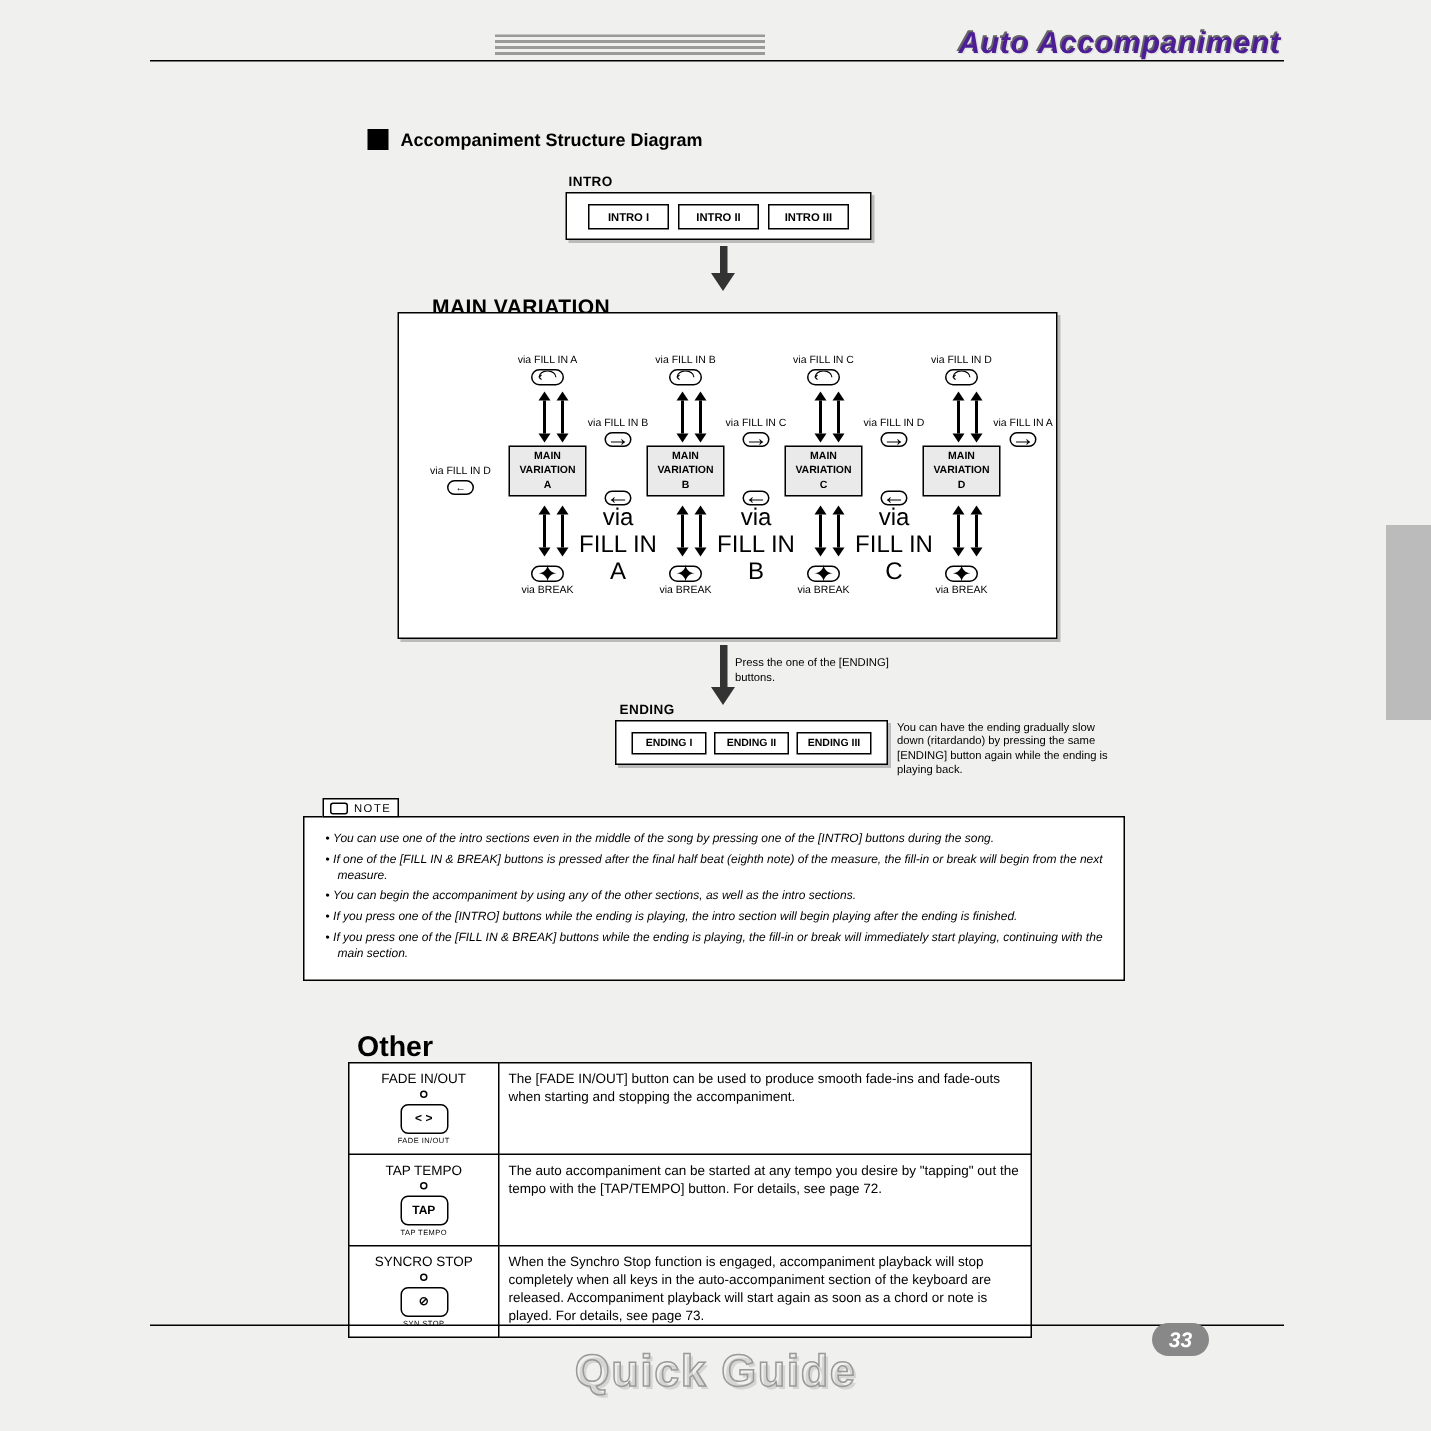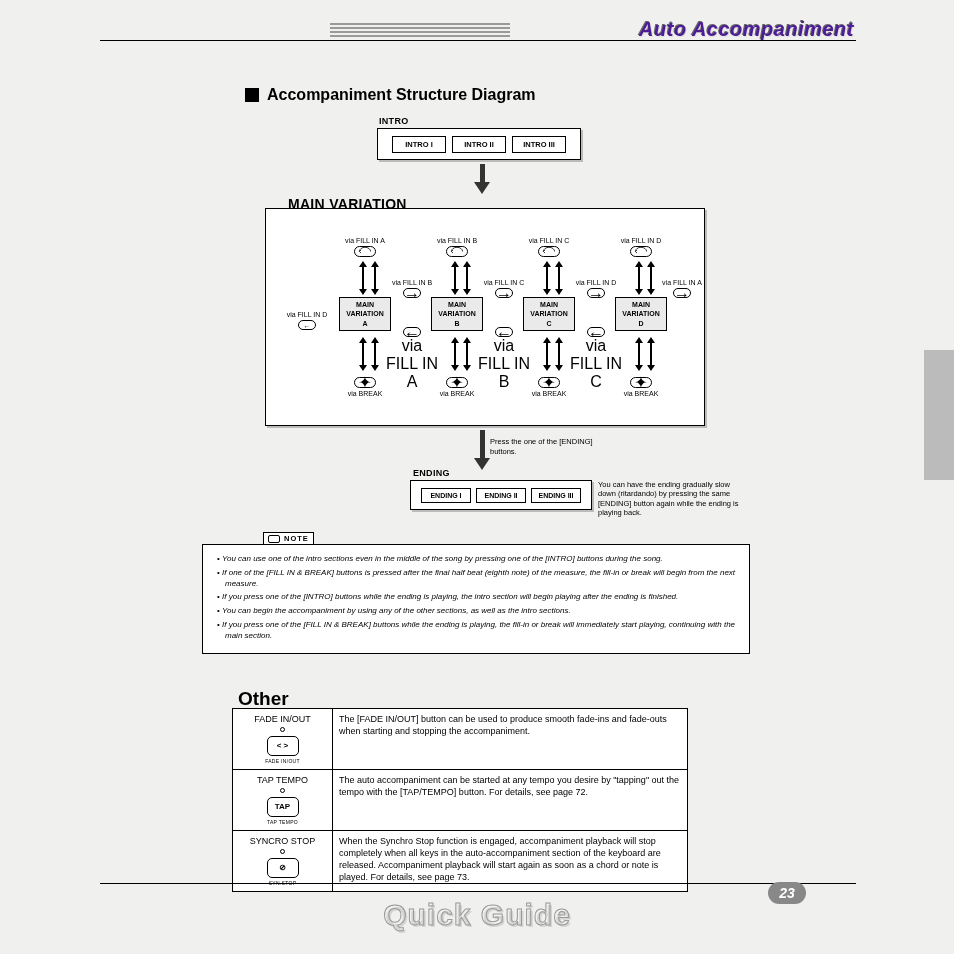--- a/index.html
+++ b/index.html
@@ -47,21 +47,21 @@
     width: 180px;
     height: 14px;
     background: repeating-linear-gradient(180deg,#9a9a9a 0 2px, transparent 2px 4px);
   }
 
   
   .sect-title {
     position: absolute;
     top: 86px;
     left: 198px;
-    font-size: 16px;
+    font-size: 12px;
     font-weight: bold;
     display: flex;
     align-items: center;
     gap: 8px;
     padding-left: 47px;
   }
   .black-sq { width: 14px; height: 14px; background: #000; display: inline-block; }
 
   
   .intro-label { position:absolute; top:116px; left:379px; font-size:9px; font-weight:bold; letter-spacing:0.3px;}
@@ -119,21 +119,21 @@
   .end-box{
     position:absolute;top:480px;left:410px;width:182px;height:30px;
     border:1px solid #000;background:#fff;box-shadow:2px 2px 0 #bbb;
     display:flex;align-items:center;justify-content:center;gap:5px;
   }
   .end-box .pill{width:50px;font-size:7px;padding:3px 0;}
   .end-aside{position:absolute;top:480px;left:598px;width:150px;font-size:7.5px;line-height:1.25;}
 
   
   .note-wrap{position:absolute;top:544px;left:202px;width:548px;border:1px solid #000;background:#fff;}
-  .note-tab{position:absolute;top:-13px;left:12px;background:#fff;border:1px solid #000;font-size:7.5px;font-weight:bold;letter-spacing:1px;padding:1px 4px;display:flex;align-items:center;gap:4px;margin-left:48px;}
+  .note-tab{position:absolute;top:-13px;left:12px;background:#fff;border:1px solid #000;font-size:7.5px;font-weight:normal;letter-spacing:1px;padding:1px 4px;display:flex;align-items:center;gap:4px;}
   .note-tab .ico{width:12px;height:8px;border:1px solid #000;border-radius:2px;}
   .note-list{margin:0;padding:6px 12px 8px 22px;list-style:none;}
   .note-list li{font-size:8px;font-style:italic;line-height:1.35;margin:3px 0;text-indent:-8px;}
   .note-list li:before{content:"• ";font-style:normal;}
 
   
   .oc-title{
     position:absolute;top:688px;left:204px;font-size:19px;font-weight:bold;
     border-bottom:1.5px solid #000;padding:0 2px 2px 2px;width:115px;margin-left:32px;
   }
@@ -445,22 +445,22 @@
 <div class="end-aside">You can have the ending gradually slow down (ritardando) by pressing the same [ENDING] button again while the ending is playing back.</div>
 
 <div class="note-wrap">
   <div class="note-tab">
       <span class="ico"></span>
       <span>NOTE</span>
     </div>
   <ul class="note-list">
     <li>You can use one of the intro sections even in the middle of the song by pressing one of the [INTRO] buttons during the song.</li>
     <li>If one of the [FILL IN &amp; BREAK] buttons is pressed after the final half beat (eighth note) of the measure, the fill-in or break will begin from the next measure.</li>
+    <li>You can begin the accompaniment by using any of the other sections, as well as the intro sections.</li>
     <li>If you press one of the [INTRO] buttons while the ending is playing, the intro section will begin playing after the ending is finished.</li>
-    <li>You can begin the accompaniment by using any of the other sections, as well as the intro sections.</li>
     <li>If you press one of the [FILL IN &amp; BREAK] buttons while the ending is playing, the fill-in or break will immediately start playing, continuing with the main section.</li>
   </ul>
 </div>
 
 <div class="oc-title">Other Controls</div>
 <table class="oc-table">
   <tbody>
       <tr>
     <td class="oc-lbl">
       <div>FADE IN/OUT</div>
@@ -491,14 +491,14 @@
             <span>⊘</span>
           </div>
       <div class="tiny-cap">SYN.STOP</div>
     </td>
     <td>When the Synchro Stop function is engaged, accompaniment playback will stop completely when all keys in the auto-accompaniment section of the keyboard are released. Accompaniment playback will start again as soon as a chord or note is played.  For details, see page 73.</td>
   </tr>
 </tbody>
   </table>
 
 <div class="foot-rule"></div>
-<div class="page-num">23</div>
+<div class="page-num">33</div>
 <div class="foot-title">Quick Guide</div>
 
 </body></html>

